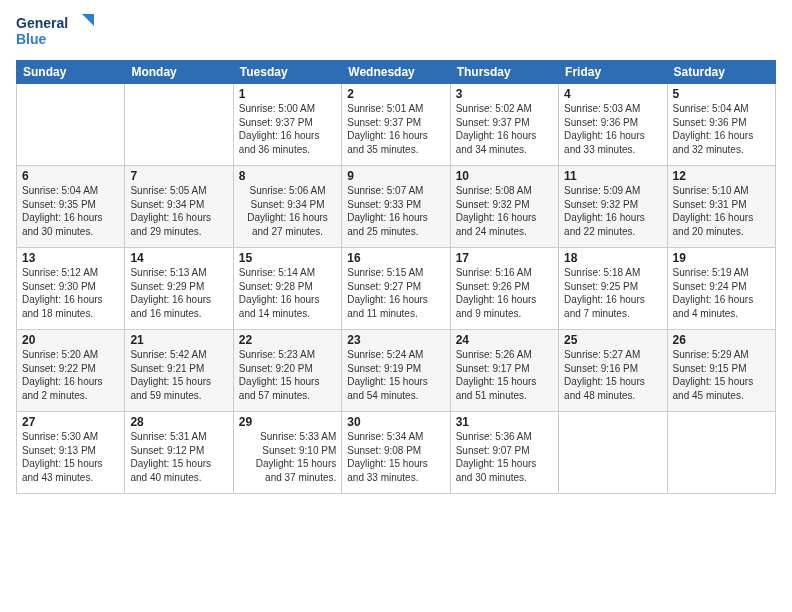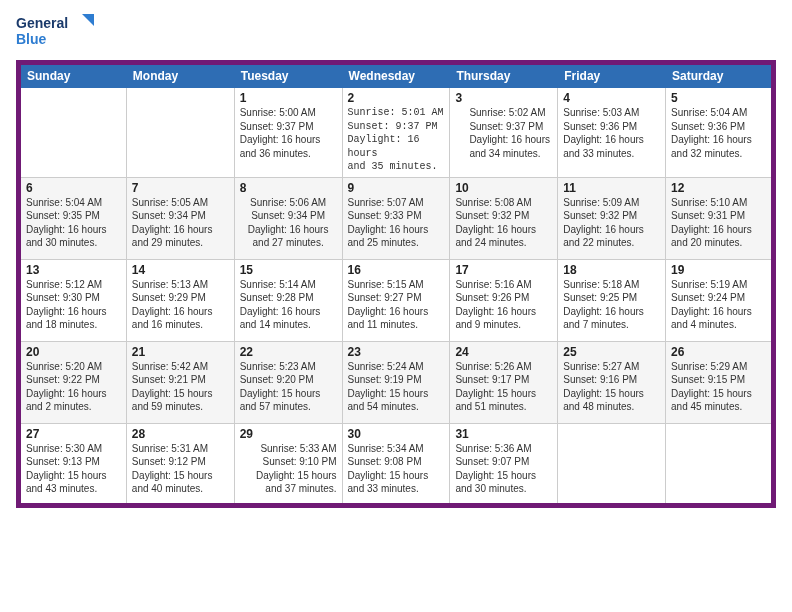--- a/index.html
+++ b/index.html
@@ -36,21 +36,21 @@
       color: #1a3a6b;
       line-height: 1.1;
     }
     .subtitle {
       font-size: 14px;
       color: #333;
     }
     .calendar {
       width: 100%;
       border-collapse: collapse;
-      border: 5px solid #701a75;
+      border: 1px solid #701a75;
     }
     .calendar th {
       background: #2e6db4;
       color: #fff;
       font-size: 12px;
       font-weight: bold;
       padding: 4px 6px;
       text-align: left;
       border: 1px solid #2e6db4;
     }
@@ -117,28 +117,28 @@
           <td class="empty-cell"></td>
           <td>
             <span class="day-num">1</span>
             <div class="day-info" style="white-space: pre-line;">Sunrise: 5:00 AM
 Sunset: 9:37 PM
 Daylight: 16 hours
 and 36 minutes.</div>
           </td>
           <td>
             <span class="day-num">2</span>
-            <div class="day-info" style="white-space: pre-line; font-family: Liberation Mono, monospace;">Sunrise: 5:01 AM
+            <div class="day-info" style="white-space: pre-line;">Sunrise: 5:01 AM
 Sunset: 9:37 PM
 Daylight: 16 hours
 and 35 minutes.</div>
           </td>
           <td>
             <span class="day-num">3</span>
-            <div class="day-info" style="white-space: pre-line; margin-left: 14px;">Sunrise: 5:02 AM
+            <div class="day-info" style="white-space: pre-line;">Sunrise: 5:02 AM
 Sunset: 9:37 PM
 Daylight: 16 hours
 and 34 minutes.</div>
           </td>
           <td>
             <span class="day-num">4</span>
             <div class="day-info" style="white-space: pre-line;">Sunrise: 5:03 AM
 Sunset: 9:36 PM
 Daylight: 16 hours
 and 33 minutes.</div>

